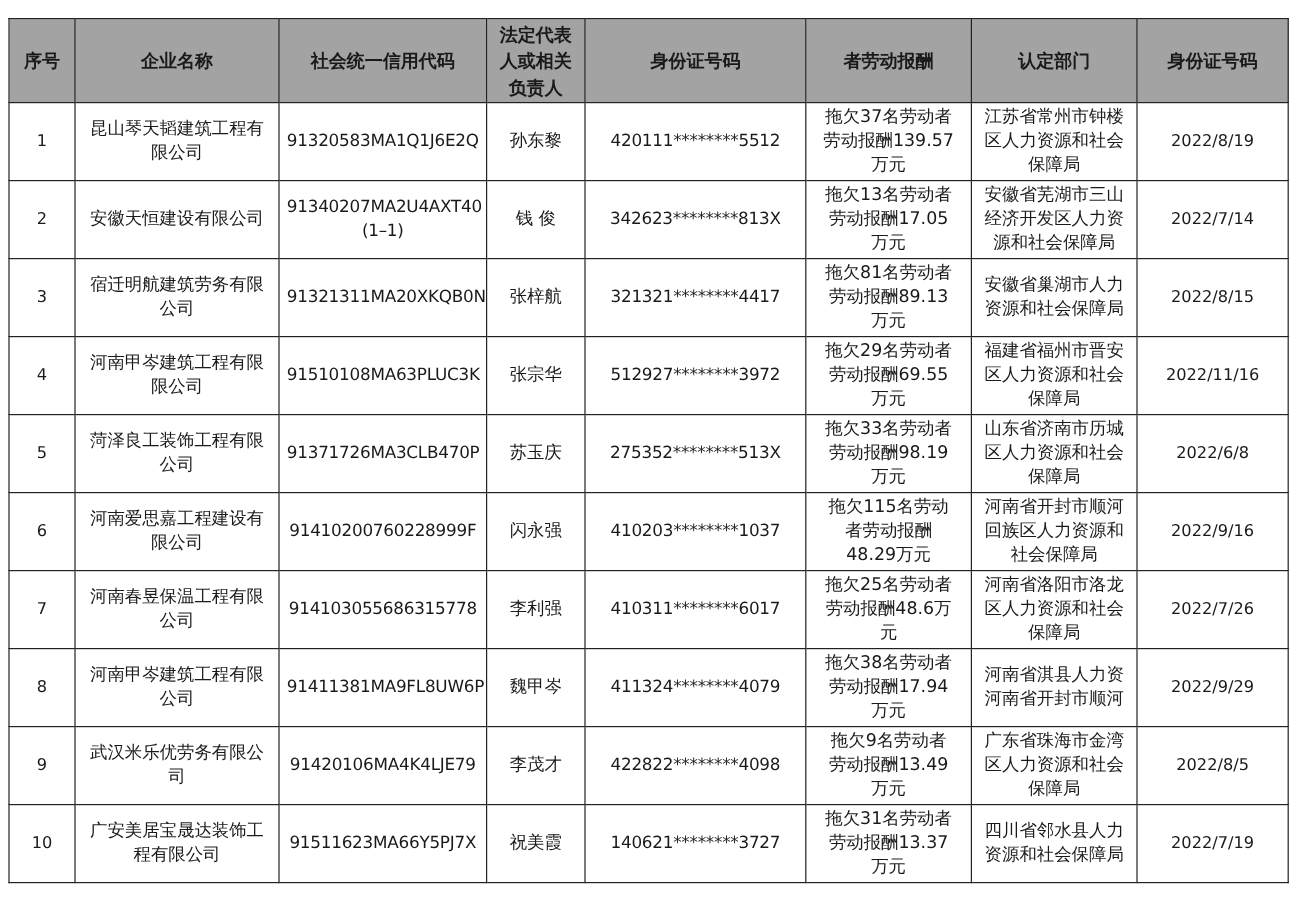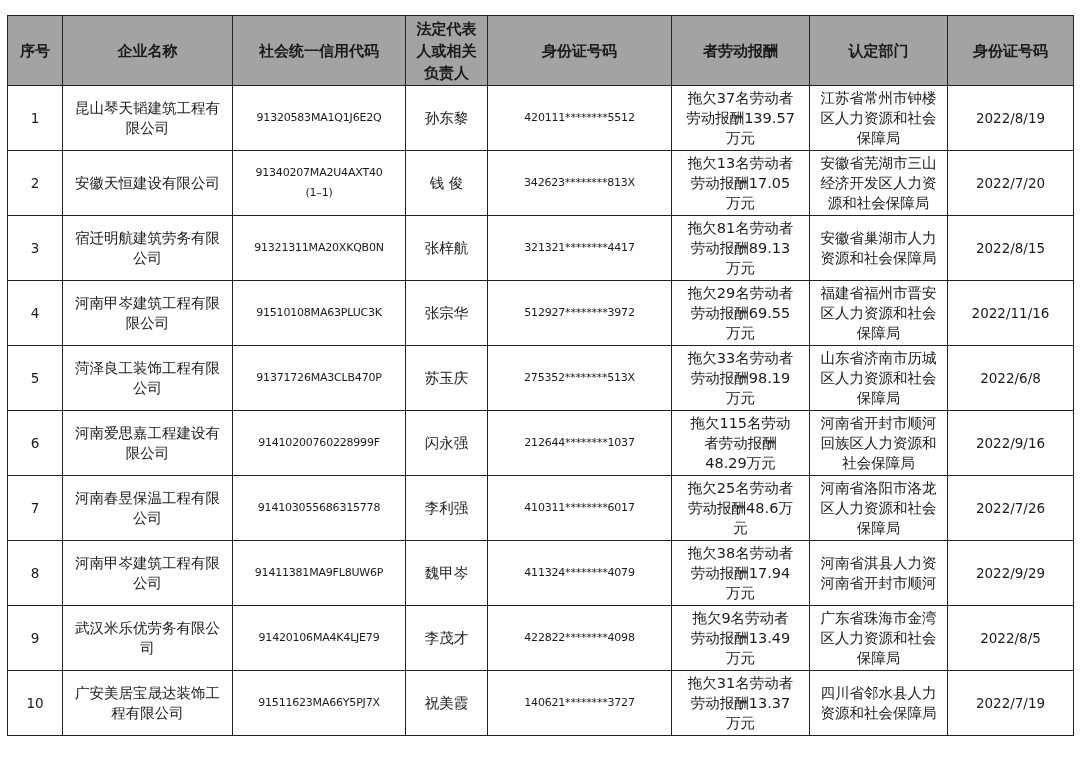--- a/index.html
+++ b/index.html
@@ -4,21 +4,21 @@
 <style>
   html, body { margin: 0; padding: 0; background: #ffffff; }
   body { width: 1080px; height: 770px; position: relative; overflow: hidden;
          font-family: "DejaVu Sans", "Liberation Sans", sans-serif; color: #1a1a1a; }
   .wrap { position: absolute; left: 7px; top: 15px; width: 1066px; }
   table { border-collapse: collapse; table-layout: fixed; width: 1066px; }
   th, td { border: 1.5px solid #222; text-align: center; vertical-align: middle; padding: 0 6px; }
   th { background: #a3a3a3; font-weight: bold; font-size: 15px; line-height: 22px; height: 69px; color: #1a1a1a; }
   td { font-size: 14.5px; line-height: 20px; height: 64px; background: #fff; }
   td.num { font-size: 13.5px; }
-  td.mono { font-size: 11px; letter-spacing: -0.2px; }
+  td.mono { font-size: 14px; letter-spacing: -0.2px; }
   col.c0 { width: 55px; } col.c1 { width: 170px; } col.c2 { width: 173px; } col.c3 { width: 82px; }
   col.c4 { width: 184px; } col.c5 { width: 138px; } col.c6 { width: 138px; } col.c7 { width: 126px; }
   .pre { white-space: pre-line; }
 </style>
 </head>
 <body>
 
 <div class="wrap">
   <table>
     <colgroup>
@@ -68,21 +68,21 @@
     <td class="pre mono">91340207MA2U4AXT40
 (1–1)</td>
     <td class="pre">钱  俊</td>
     <td class="mono">342623********813X</td>
     <td class="pre">拖欠13名劳动者
 劳动报酬17.05
 万元</td>
     <td class="pre">安徽省芜湖市三山
 经济开发区人力资
 源和社会保障局</td>
-    <td class="num">2022/7/20</td>
+    <td class="num">2022/7/14</td>
   </tr>
 
   <tr>
     <td class="num">3</td>
     <td class="pre">宿迁明航建筑劳务有限
 公司</td>
     <td class="pre mono">91321311MA20XKQB0N</td>
     <td class="pre">张梓航</td>
     <td class="mono">321321********4417</td>
     <td class="pre">拖欠81名劳动者
@@ -124,21 +124,21 @@
 保障局</td>
     <td class="num">2022/6/8</td>
   </tr>
 
   <tr>
     <td class="num">6</td>
     <td class="pre">河南爱思嘉工程建设有
 限公司</td>
     <td class="pre mono">91410200760228999F</td>
     <td class="pre">闪永强</td>
-    <td class="mono">212644********1037</td>
+    <td class="mono">410203********1037</td>
     <td class="pre">拖欠115名劳动
 者劳动报酬
 48.29万元</td>
     <td class="pre">河南省开封市顺河
 回族区人力资源和
 社会保障局</td>
     <td class="num">2022/9/16</td>
   </tr>
 
   <tr>

